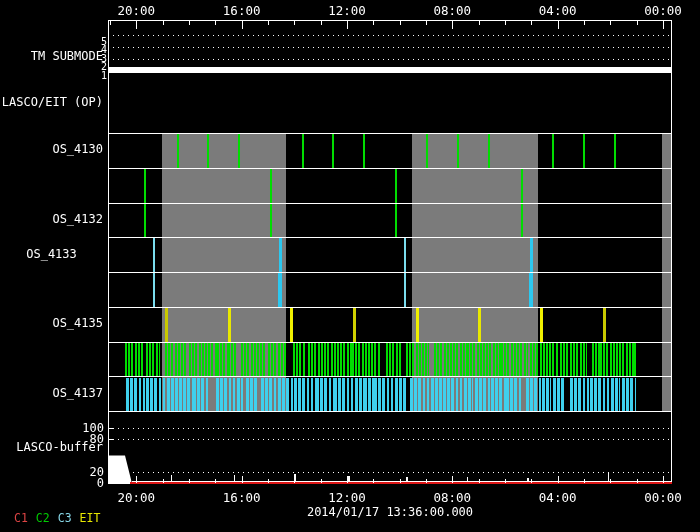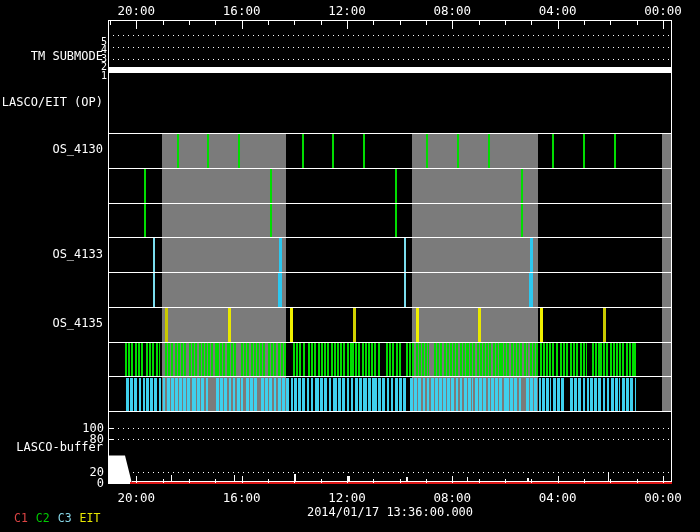--- a/index.html
+++ b/index.html
@@ -50,28 +50,29 @@
       <div style="position: absolute; left: 269.902px; top: 168.75px; width: 2px; height: 33.75px; background: rgb(0, 221, 0);"></div>
       <div style="position: absolute; left: 394.983px; top: 168.75px; width: 2px; height: 33.75px; background: rgb(0, 221, 0);"></div>
       <div style="position: absolute; left: 521.118px; top: 168.75px; width: 2px; height: 33.75px; background: rgb(0, 221, 0);"></div>
       <div style="position: absolute; left: 161.883px; top: 203.5px; width: 124.028px; height: 33.75px; background: rgb(123, 123, 123);"></div>
       <div style="position: absolute; left: 412.047px; top: 203.5px; width: 125.872px; height: 33.75px; background: rgb(123, 123, 123);"></div>
       <div style="position: absolute; left: 661.947px; top: 203.5px; width: 10.0065px; height: 33.75px; background: rgb(123, 123, 123);"></div>
       <div style="position: absolute; left: 144.03px; top: 203.5px; width: 2px; height: 33.75px; background: rgb(0, 221, 0);"></div>
       <div style="position: absolute; left: 269.902px; top: 203.5px; width: 2px; height: 33.75px; background: rgb(0, 221, 0);"></div>
       <div style="position: absolute; left: 394.983px; top: 203.5px; width: 2px; height: 33.75px; background: rgb(0, 221, 0);"></div>
       <div style="position: absolute; left: 521.118px; top: 203.5px; width: 2px; height: 33.75px; background: rgb(0, 221, 0);"></div>
+      <div style="position: absolute; left: 0px; top: 211.875px; width: 103px; text-align: right; font-size: 12px; line-height: 15px; white-space: pre;">OS_4132</div>
       <div style="position: absolute; left: 161.883px; top: 238.25px; width: 124.028px; height: 33.75px; background: rgb(123, 123, 123);"></div>
       <div style="position: absolute; left: 412.047px; top: 238.25px; width: 125.872px; height: 33.75px; background: rgb(123, 123, 123);"></div>
       <div style="position: absolute; left: 661.947px; top: 238.25px; width: 10.0065px; height: 33.75px; background: rgb(123, 123, 123);"></div>
       <div style="position: absolute; left: 153.233px; top: 238.25px; width: 1.5px; height: 33.75px; background: rgb(122, 220, 238);"></div>
       <div style="position: absolute; left: 278.618px; top: 238.25px; width: 3px; height: 33.75px; background: rgb(44, 200, 240);"></div>
       <div style="position: absolute; left: 404.187px; top: 238.25px; width: 1.5px; height: 33.75px; background: rgb(122, 220, 238);"></div>
       <div style="position: absolute; left: 529.572px; top: 238.25px; width: 3px; height: 33.75px; background: rgb(44, 200, 240);"></div>
-      <div style="position: absolute; left: 0px; top: 246.625px; width: 103px; text-align: right; font-size: 12px; line-height: 15px; white-space: pre;">OS_4133</div>
+      <div style="position: absolute; left: 0px; top: 246.625px; width: 103px; text-align: center; font-size: 12px; line-height: 15px; white-space: pre;">OS_4133</div>
       <div style="position: absolute; left: 161.883px; top: 273px; width: 124.028px; height: 33.75px; background: rgb(123, 123, 123);"></div>
       <div style="position: absolute; left: 412.047px; top: 273px; width: 125.872px; height: 33.75px; background: rgb(123, 123, 123);"></div>
       <div style="position: absolute; left: 661.947px; top: 273px; width: 10.0065px; height: 33.75px; background: rgb(123, 123, 123);"></div>
       <div style="position: absolute; left: 152.733px; top: 273px; width: 2.5px; height: 33.75px; background: rgb(122, 220, 238);"></div>
       <div style="position: absolute; left: 278.118px; top: 273px; width: 4px; height: 33.75px; background: rgb(44, 200, 240);"></div>
       <div style="position: absolute; left: 403.687px; top: 273px; width: 2.5px; height: 33.75px; background: rgb(122, 220, 238);"></div>
       <div style="position: absolute; left: 529.072px; top: 273px; width: 4px; height: 33.75px; background: rgb(44, 200, 240);"></div>
       <div style="position: absolute; left: 161.883px; top: 307.75px; width: 124.028px; height: 33.75px; background: rgb(123, 123, 123);"></div>
       <div style="position: absolute; left: 412.047px; top: 307.75px; width: 125.872px; height: 33.75px; background: rgb(123, 123, 123);"></div>
       <div style="position: absolute; left: 661.947px; top: 307.75px; width: 10.0065px; height: 33.75px; background: rgb(123, 123, 123);"></div>
@@ -132,20 +133,21 @@
       <div style="position: absolute; left: 442.764px; top: 377.75px; width: 30.6215px; height: 32.75px; background: repeating-linear-gradient(90deg, rgb(63, 208, 238) 0px, rgb(63, 208, 238) 2.6px, transparent 2.6px, transparent 4.2px);"></div>
       <div style="position: absolute; left: 475.041px; top: 377.75px; width: 15.8855px; height: 32.75px; background: repeating-linear-gradient(90deg, rgb(63, 208, 238) 0px, rgb(63, 208, 238) 2.6px, transparent 2.6px, transparent 4.2px);"></div>
       <div style="position: absolute; left: 490.926px; top: 377.75px; width: 15.3315px; height: 32.75px; background: repeating-linear-gradient(90deg, rgb(63, 208, 238) 0px, rgb(63, 208, 238) 2.6px, transparent 2.6px, transparent 4.2px);"></div>
       <div style="position: absolute; left: 506.258px; top: 377.75px; width: 16.1617px; height: 32.75px; background: repeating-linear-gradient(90deg, rgb(63, 208, 238) 0px, rgb(63, 208, 238) 2.6px, transparent 2.6px, transparent 4.2px);"></div>
       <div style="position: absolute; left: 526.314px; top: 377.75px; width: 16.0293px; height: 32.75px; background: repeating-linear-gradient(90deg, rgb(63, 208, 238) 0px, rgb(63, 208, 238) 2.6px, transparent 2.6px, transparent 4.2px);"></div>
       <div style="position: absolute; left: 542.344px; top: 377.75px; width: 8.20168px; height: 32.75px; background: repeating-linear-gradient(90deg, rgb(63, 208, 238) 0px, rgb(63, 208, 238) 2.6px, transparent 2.6px, transparent 4.2px);"></div>
       <div style="position: absolute; left: 552.619px; top: 377.75px; width: 13.0503px; height: 32.75px; background: repeating-linear-gradient(90deg, rgb(63, 208, 238) 0px, rgb(63, 208, 238) 2.6px, transparent 2.6px, transparent 4.2px);"></div>
       <div style="position: absolute; left: 569.8px; top: 377.75px; width: 20.3645px; height: 32.75px; background: repeating-linear-gradient(90deg, rgb(63, 208, 238) 0px, rgb(63, 208, 238) 2.6px, transparent 2.6px, transparent 4.2px);"></div>
       <div style="position: absolute; left: 590.165px; top: 377.75px; width: 29.9875px; height: 32.75px; background: repeating-linear-gradient(90deg, rgb(63, 208, 238) 0px, rgb(63, 208, 238) 2.6px, transparent 2.6px, transparent 4.2px);"></div>
       <div style="position: absolute; left: 621.833px; top: 377.75px; width: 14.0436px; height: 32.75px; background: repeating-linear-gradient(90deg, rgb(63, 208, 238) 0px, rgb(63, 208, 238) 2.6px, transparent 2.6px, transparent 4.2px);"></div>
+      <div style="position: absolute; left: 0px; top: 385.625px; width: 103px; text-align: right; font-size: 12px; line-height: 15px; white-space: pre;">OS_4137</div>
       <div style="position: absolute; left: 108px; top: 427.8px; width: 564px; height: 1px; background-image: repeating-linear-gradient(90deg, rgb(255, 255, 255) 0px, rgb(255, 255, 255) 1px, transparent 1px, transparent 5px);"></div>
       <div style="position: absolute; left: 108px; top: 427.8px; width: 5px; height: 1px; background: rgb(255, 255, 255);"></div>
       <div style="position: absolute; left: 108px; top: 438.84px; width: 564px; height: 1px; background-image: repeating-linear-gradient(90deg, rgb(255, 255, 255) 0px, rgb(255, 255, 255) 1px, transparent 1px, transparent 5px);"></div>
       <div style="position: absolute; left: 108px; top: 438.84px; width: 5px; height: 1px; background: rgb(255, 255, 255);"></div>
       <div style="position: absolute; left: 108px; top: 471.96px; width: 564px; height: 1px; background-image: repeating-linear-gradient(90deg, rgb(255, 255, 255) 0px, rgb(255, 255, 255) 1px, transparent 1px, transparent 5px);"></div>
       <div style="position: absolute; left: 108px; top: 471.96px; width: 5px; height: 1px; background: rgb(255, 255, 255);"></div>
       <div style="position: absolute; left: 60px; top: 420.8px; width: 44px; text-align: right; font-size: 12px; line-height: 14px; white-space: pre;">100</div>
       <div style="position: absolute; left: 60px; top: 431.84px; width: 44px; text-align: right; font-size: 12px; line-height: 14px; white-space: pre;">80</div>
       <div style="position: absolute; left: 60px; top: 464.96px; width: 44px; text-align: right; font-size: 12px; line-height: 14px; white-space: pre;">20</div>
       <div style="position: absolute; left: 60px; top: 476px; width: 44px; text-align: right; font-size: 12px; line-height: 14px; white-space: pre;">0</div>

